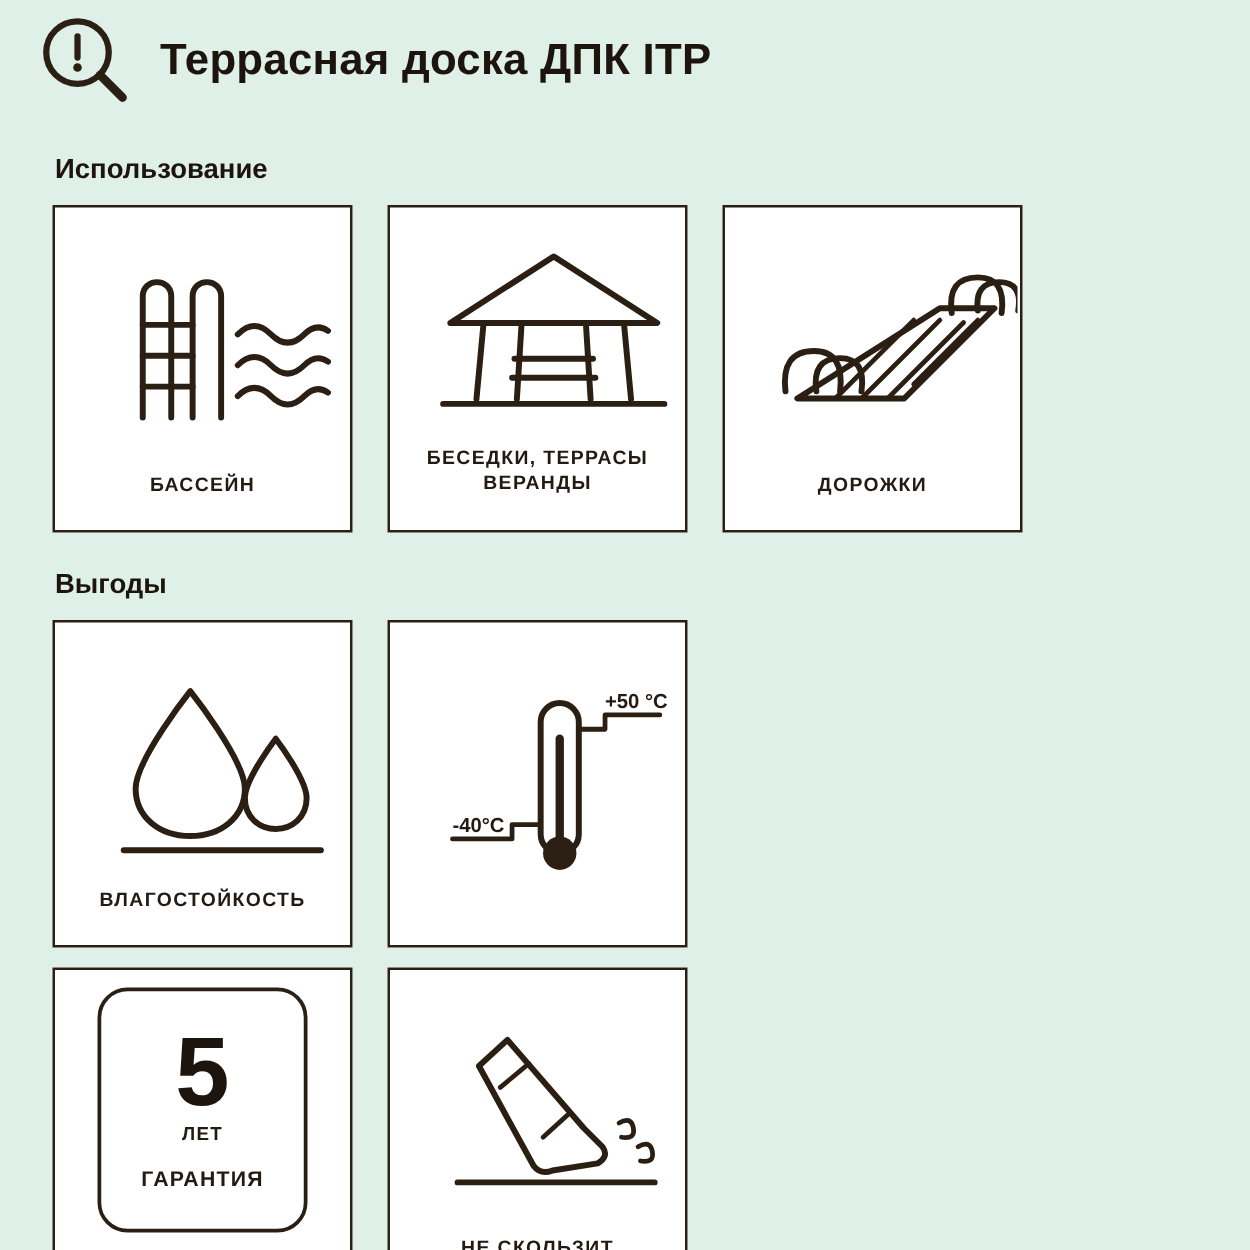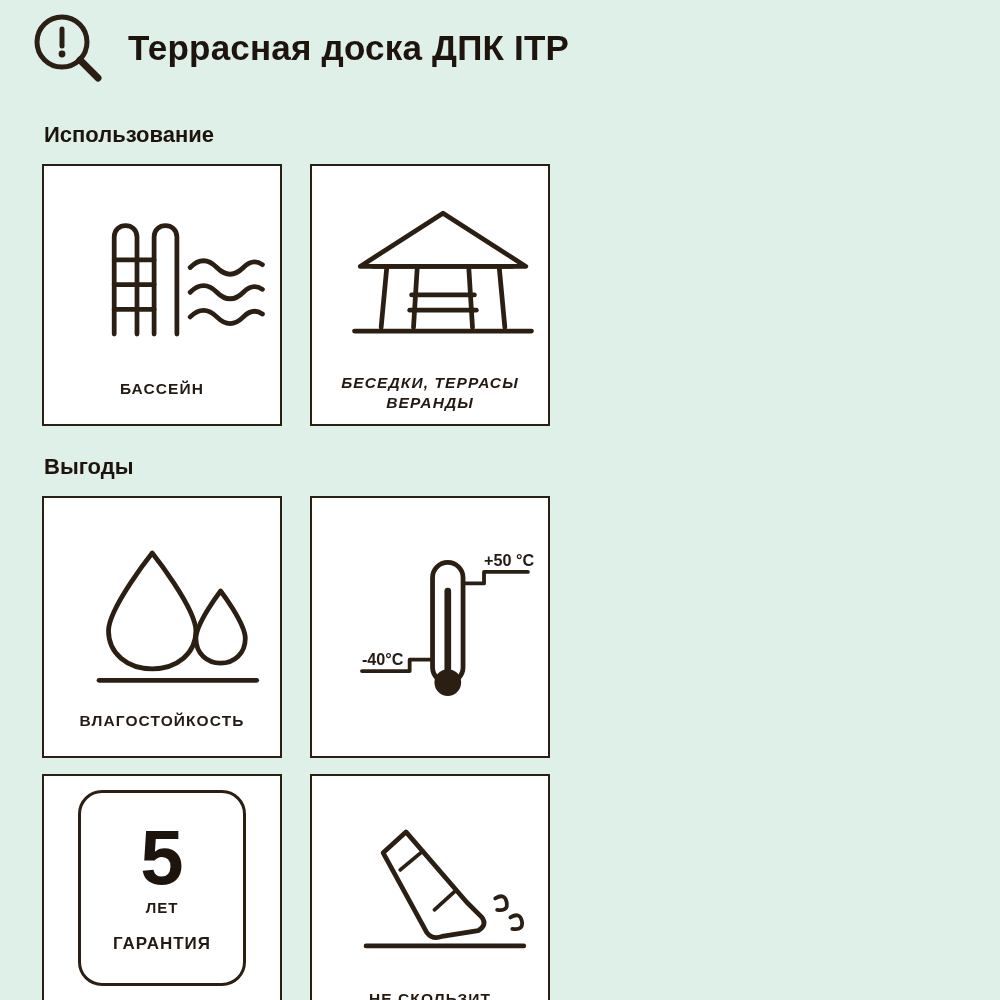--- a/index.html
+++ b/index.html
@@ -88,21 +88,21 @@
     width: 100%;
     text-align: center;
     font-size: 15.5px;
     font-weight: bold;
     letter-spacing: 1.1px;
     line-height: 1.25;
     padding: 0 8px 26px;
     box-sizing: border-box;
     color: #231a12;
   }
-  .card-caption.two-line { padding-bottom: 12px; font-style: italic; }
+  .card-caption.two-line { padding-bottom: 28px; }
 
   
   .guarantee-inner {
     width: 168px;
     height: 196px;
     border: 3px solid #2b1f14;
     border-radius: 24px;
     margin: 14px auto 0;
     display: flex;
     flex-direction: column;
@@ -210,20 +210,39 @@
 
           <line class="ln" x1="12" y1="142" x2="198" y2="142"></line>
         </svg>
       </div>
       <div class="card-caption two-line">
         <span>БЕСЕДКИ, ТЕРРАСЫ</span><br>
         <span>ВЕРАНДЫ</span>
       </div>
     </div>
 
+    <div class="card">
+      <div class="card-art">
+        <svg viewBox="0 0 215 160" width="205" height="152" aria-hidden="true">
+
+          <path class="ln" d="M30 124 L120 124 L196 48 L150 48 Z"></path>
+
+          <line class="ln-thin" x1="62" y1="124" x2="128" y2="58"></line>
+          <line class="ln-thin" x1="84" y1="124" x2="150" y2="58"></line>
+          <line class="ln-thin" x1="106" y1="124" x2="170" y2="60"></line>
+          <line class="ln-thin" x1="128" y1="112" x2="182" y2="58"></line>
+
+          <path class="ln" d="M20 118 q-4 -34 24 -34 q26 0 22 34"></path>
+          <path class="ln" d="M46 118 q-4 -28 20 -28 q22 0 18 28"></path>
+          <path class="ln" d="M160 52 q-4 -30 22 -30 q24 0 20 30"></path>
+          <path class="ln" d="M182 50 q-3 -24 18 -24 q20 0 16 24"></path>
+        </svg>
+      </div>
+      <div class="card-caption">ДОРОЖКИ</div>
+    </div>
   </div>
 
   <div class="section-label label-benefits">Выгоды</div>
 
   <div class="row">
 
     <div class="card">
       <div class="card-art">
         <svg viewBox="0 0 200 170" width="190" height="162" aria-hidden="true">
           <path class="ln" d="M76 26 C76 26 30 84 30 108 C30 132 50 148 76 148 C102 148 122 132 122 108 C122 84 76 26 76 26 Z"></path>

